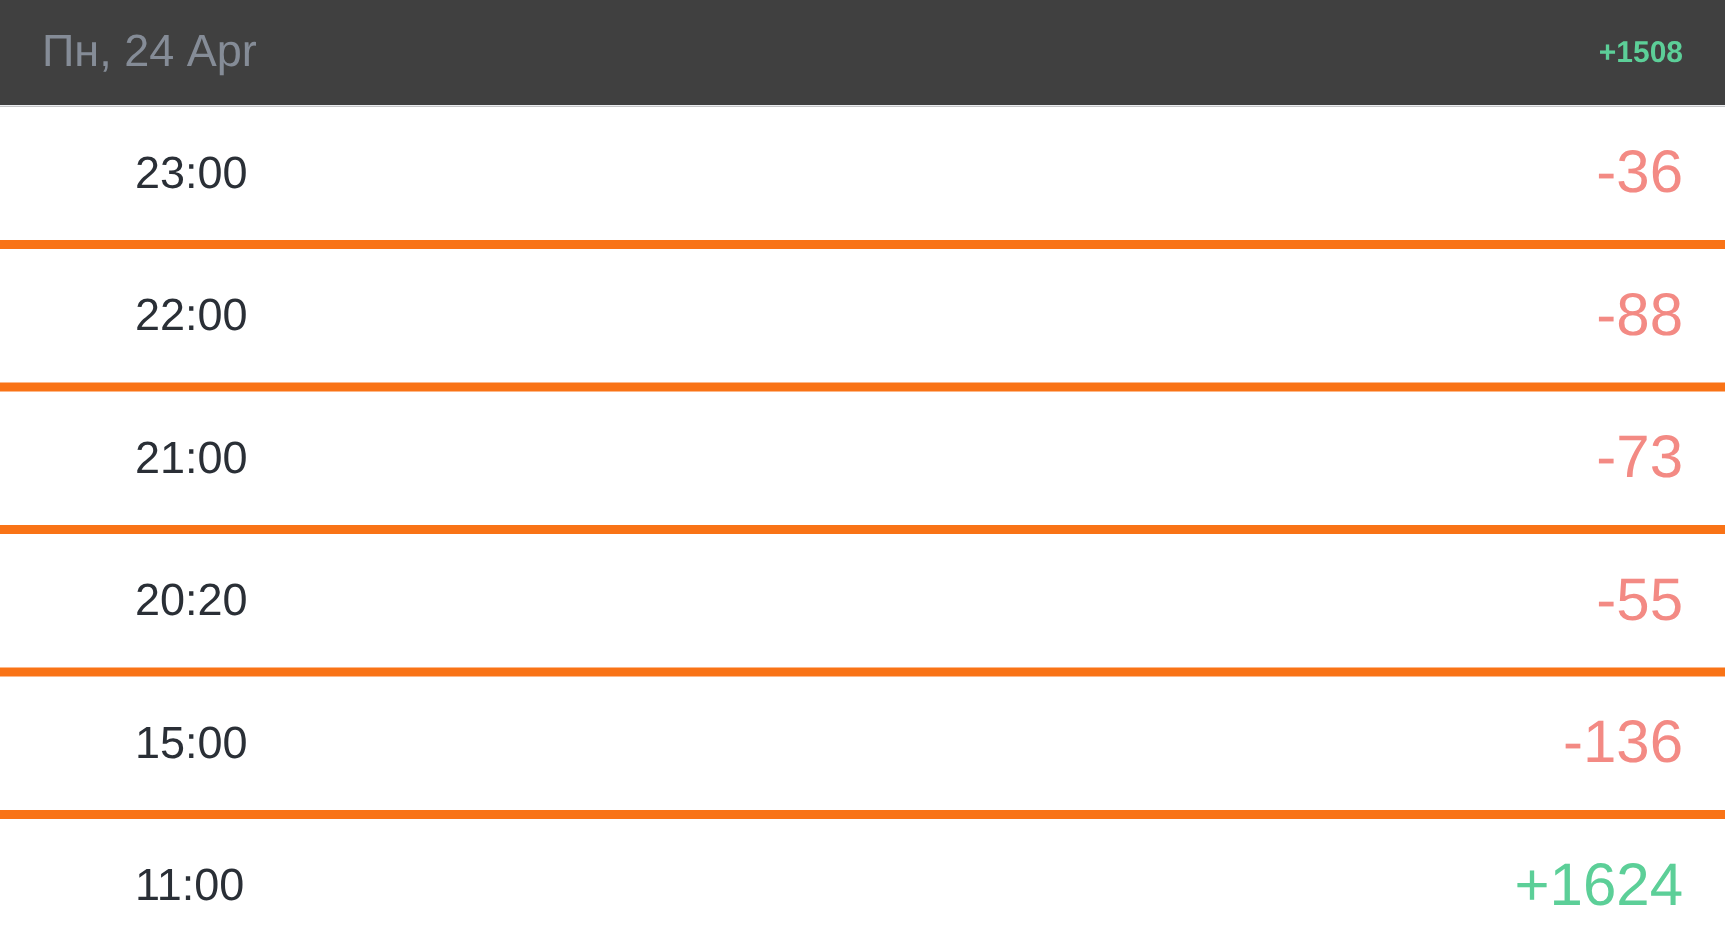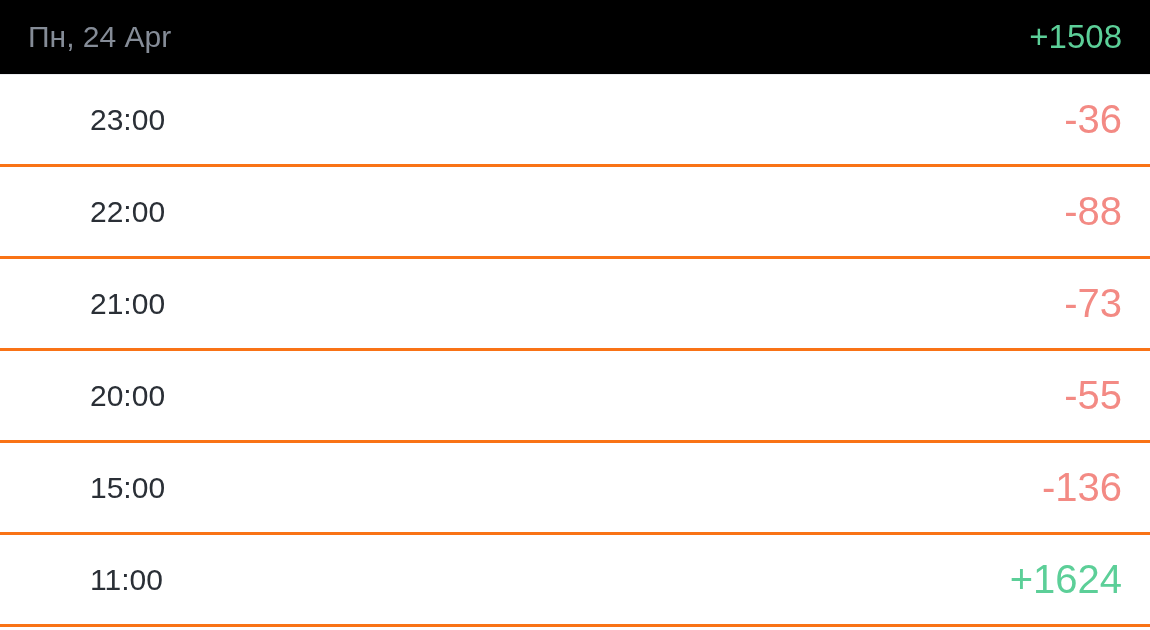--- a/index.html
+++ b/index.html
@@ -13,43 +13,43 @@
       width: 1150px;
       height: 630px;
     }
     .container {
       width: 100%;
     }
     .header {
       display: flex;
       justify-content: space-between;
       align-items: center;
-      background: #000000;
+      background: #404040;
       padding: 18px 28px;
       border-bottom: 1px solid #eceef1;
     }
     .header-date {
       font-size: 30px;
       color: #858c97;
       font-weight: 400;
     }
     .header-total {
-      font-size: 33px;
-      font-weight: 400;
+      font-size: 20px;
+      font-weight: 700;
       margin-left: 45px;
     }
     .rows {
       padding: 0;
     }
     .row {
       display: flex;
       justify-content: space-between;
       align-items: center;
       padding: 22px 28px;
-      border-bottom: 3px solid #f97316;
+      border-bottom: 6px solid #f97316;
     }
     .row-time {
       font-size: 30px;
       color: #2a2f36;
       font-weight: 400;
       padding-left: 62px;
     }
     .row-value {
       font-size: 40px;
       font-weight: 500;
@@ -76,21 +76,21 @@
     </div>
     <div class="row">
       <span class="row-time">22:00</span>
       <span class="row-value negative">-88</span>
     </div>
     <div class="row">
       <span class="row-time">21:00</span>
       <span class="row-value negative">-73</span>
     </div>
     <div class="row">
-      <span class="row-time">20:00</span>
+      <span class="row-time">20:20</span>
       <span class="row-value negative">-55</span>
     </div>
     <div class="row">
       <span class="row-time">15:00</span>
       <span class="row-value negative">-136</span>
     </div>
     <div class="row">
       <span class="row-time">11:00</span>
       <span class="row-value positive">+1624</span>
     </div>

